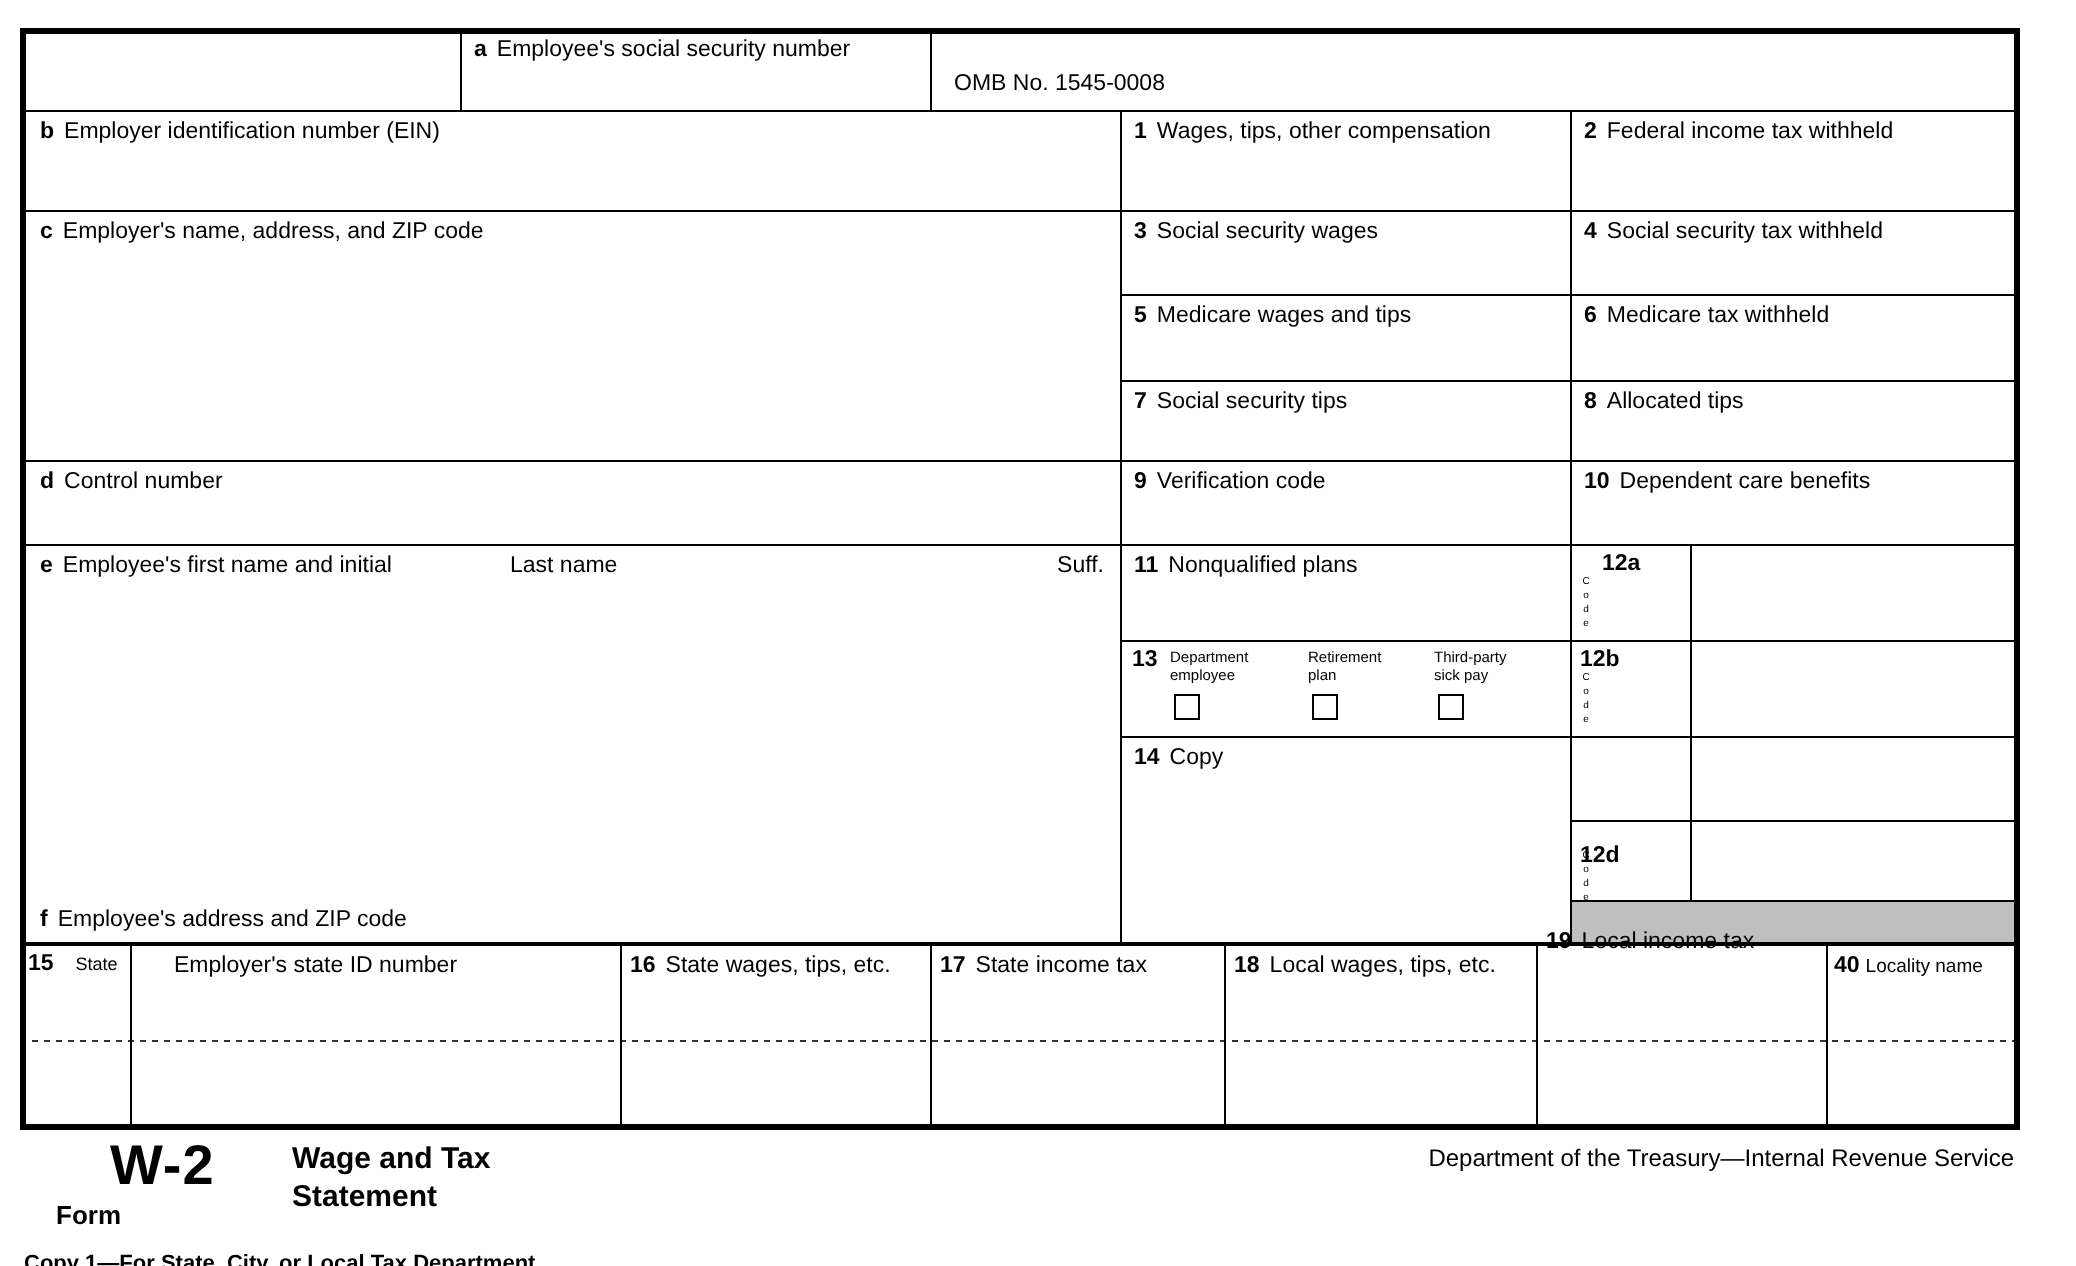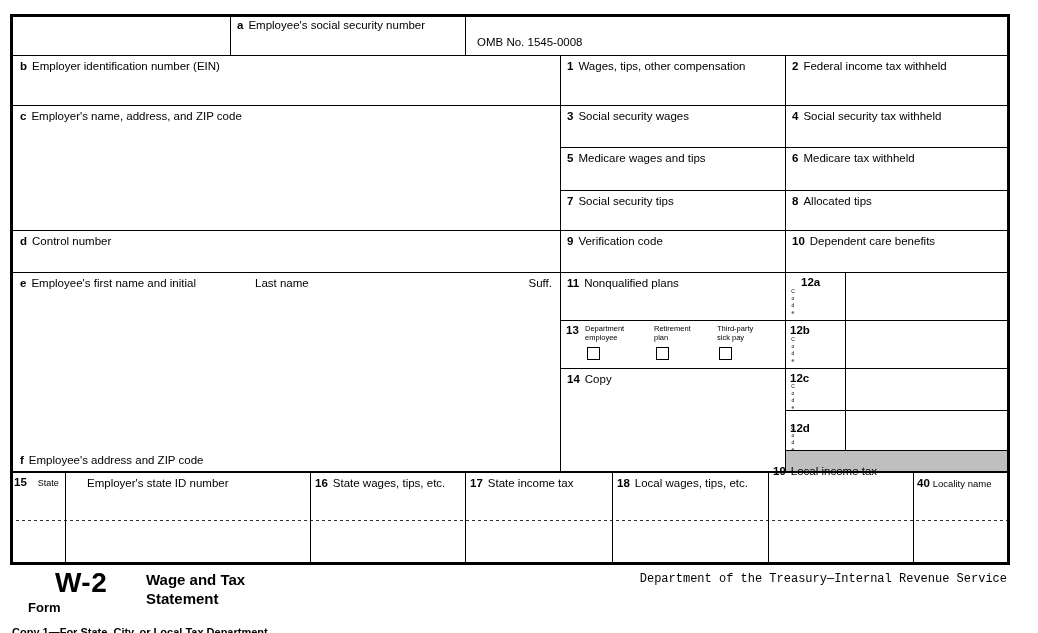--- a/index.html
+++ b/index.html
@@ -23,21 +23,21 @@
   .code {
     position:absolute; left:5px; top:16px;
     writing-mode:vertical-lr; text-orientation:upright;
     font-size:5px; line-height:1; letter-spacing:1px;
   }
   .flabel { position:absolute; left:10px; bottom:4px; }
   .fword { position:absolute; left:28px; top:600px; font-size:13px; font-weight:700; }
   .fnum  { position:absolute; left:55px; top:567px; font-size:28px; font-weight:700; letter-spacing:.5px; }
   .ftitle{ position:absolute; left:146px; top:571px; font-size:15px; font-weight:700; line-height:1.25; }
   .ftitle span { display:block; }
-  .agency{ position:absolute; left:557px; top:572px; width:450px; text-align:right; font-size:12px;font-family:Liberation Mono, monospace; }
+  .agency{ position:absolute; left:557px; top:572px; width:450px; text-align:right; font-size:12px; }
   .copynote{ position:absolute; left:12px; top:626px; font-size:11px; font-weight:700; }
 </style>
 </head>
 <body>
 
 <div class="page">
 
   <svg class="grid" width="1038" height="633" viewBox="0 0 1038 633" shape-rendering="crispEdges">
     <rect x="786" y="451" width="223" height="21" fill="#bfbfbf"></rect>
     <g stroke="#000" stroke-width="1.3" fill="none">
@@ -151,24 +151,20 @@
     </div>
   </div>
   <div class="cell" style="left:785px;top:320px;width:225px;height:48px;padding:4px 5px">
     <b>12b</b>
     <span class="code">Code</span>
   </div>
 
   <div class="cell" style="left:560px;top:368px;width:225px;height:104px">
     <b class="n">14</b><span>Copy</span>
   </div>
-  <div class="cell" style="left:785px;top:368px;width:225px;height:42px;padding:4px 5px">
-    <b>12c</b>
-    <span class="code" style="top:15px">Code</span>
-  </div>
   <div class="cell" style="left:785px;top:410px;width:225px;height:40px;padding:12px 5px">
     <b>12d</b>
     <span class="code" style="top:15px">Code</span>
   </div>
 
   <div class="cell" style="left:10px;top:472px;width:55px;height:93px;padding:4px 0 0 4px">
     <b class="n" style="margin-right:11px">15</b><span class="small">State</span>
   </div>
   <div class="cell" style="left:65px;top:472px;width:245px;height:93px;padding:5px 0 0 22px">
     <span>Employer's state ID number</span>

